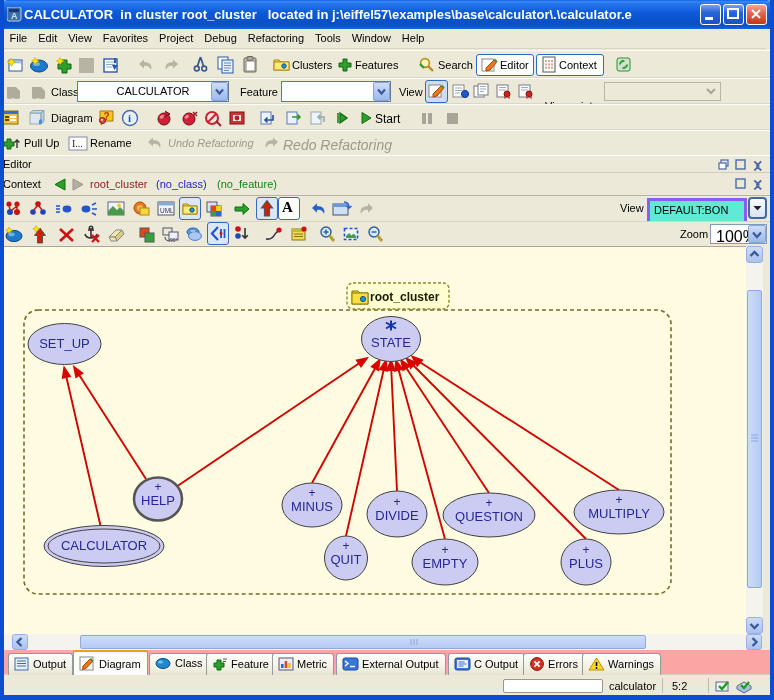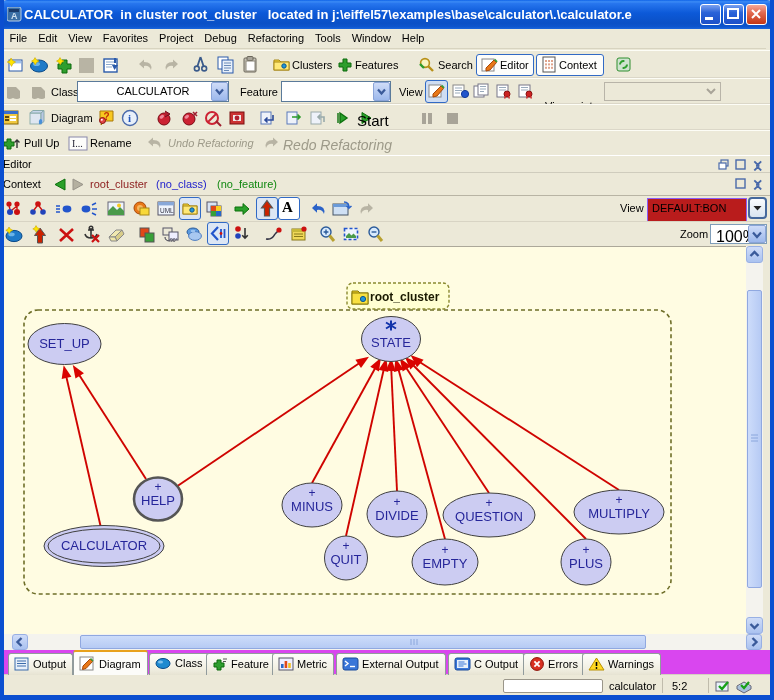--- a/index.html
+++ b/index.html
@@ -36,21 +36,21 @@
 #tb4 { top:130px; height:25px; border-top:1px solid #fdfdf6; }
 #edcap { top:155px; height:18px; border-top:1px solid #fff; border-bottom:1px solid #cfccbd;}
 #ctx { top:174px; height:20px; }
 #dtb1 { top:195px; height:26px; border-top:1px solid #b8b4a4; }
 #dtb2 { top:221px; height:25px; border-top:1px solid #d8d4c4; }
 
 #canvas { left:4px; top:246px; width:742px; height:388px; background:#fffce2; border-top:1px solid #aca899; }
 #vscroll { left:746px; top:246px; width:17px; height:388px; background:#f4f3ee; }
 #hscroll { left:4px; top:634px; width:742px; height:16px; background:#f4f3ee; }
 
-#tabs { left:4px; top:650px; width:766px; height:25px; background:#d946ef; border-bottom:1px solid #d4d0c0; }
+#tabs { left:4px; top:650px; width:766px; height:25px; background:#fca5a5; border-bottom:1px solid #d4d0c0; }
 #status { left:4px; top:676px; width:766px; height:19px; background:#ece9d8; }
 .tab { position:absolute; top:3px; height:22px; border:1px solid #919b9c; border-bottom:none;
   border-radius:3px 3px 0 0; background:linear-gradient(180deg,#fefefb 0%,#f1efe2 70%,#e6e3d2 100%);
   padding:3px 6px 0 5px; white-space:nowrap; }
 .tab.sel { top:0px; height:25px; background:#fcfcf9; border-top:2px solid #e8a11c; padding-top:4px; z-index:2; }
 .ticon { display:inline-block; vertical-align:-3px; }
 </style>
 </head>
 <body>
 <div class="abs" id="bL"></div>
@@ -276,21 +276,21 @@
   <svg class="ic" style="left:308px;top:4px" width="22" height="18">
       <rect x="3" y="3" width="10" height="12" fill="#eef2fa" stroke="#9aa"></rect>
       <path d="M13 11 v-5 h-6 m2.5-2.5 L7 6 l2.5 2.5" fill="none" stroke="#9aa" stroke-width="1.6" transform="translate(3,2)"></path>
     </svg>
   <svg class="ic" style="left:334px;top:4px" width="18" height="18">
       <path d="M4 4 v10 M6 4 l7 5 -7 5 Z" fill="#2aa02a" stroke="#0c700c" stroke-width="1.4"></path>
     </svg>
   <svg class="ic" style="left:358px;top:4px" width="16" height="18">
       <path d="M4 3.5 l9 5.5 -9 5.5 Z" fill="#2aa02a" stroke="#0c700c"></path>
     </svg>
-  <span class="lbl" style="left:357px;top:7px;font-size:15px">Start</span>
+  <span class="lbl" style="left:375px;top:7px;font-size:12px">Start</span>
   <svg class="ic" style="left:418px;top:4px" width="18" height="18">
       <rect x="4" y="4" width="4" height="11" fill="#a8a498"></rect>
       <rect x="10" y="4" width="4" height="11" fill="#a8a498"></rect>
     </svg>
   <svg class="ic" style="left:443px;top:4px" width="18" height="18">
       <rect x="4" y="4" width="11" height="11" fill="#a8a498"></rect>
     </svg>
 </div>
 <div class="abs bar" id="tb4">
   <svg class="ic" style="left:2px;top:4px" width="20" height="17">
@@ -409,21 +409,21 @@
     </svg>
   <svg class="ic" style="left:332px;top:4px" width="21" height="18">
       <rect x="1" y="4" width="15" height="11" fill="#cfe0f4" stroke="#456"></rect>
       <rect x="1" y="4" width="15" height="3" fill="#6a9ad8"></rect>
       <path d="M12 2 q5 0 5 6 l2.5-2 M17 8 l-2.5-2" fill="none" stroke="#2a62c8" stroke-width="1.6"></path>
     </svg>
   <svg class="ic" style="left:356px;top:4px" width="20" height="18">
       <path d="M5 14 q-2-8 7-8 l0-2.8 5 4.8 -5 4.8 0-2.8 q-5-1 -7 4 Z" fill="#b8b4a4"></path>
     </svg>
   <span class="lbl" style="left:620px;top:6px;font-size:11px">View</span>
-  <div class="abs" style="left:647px;top:2px;width:100px;height:36px;background:#b91c1c;border:1px solid #8b5cf6;">
+  <div class="abs" style="left:647px;top:2px;width:100px;height:36px;background:#5eead4;border:3px solid #8b5cf6;">
     <span class="lbl" style="left:4px;top:3px;font-size:11px">DEFAULT:BON</span>
   </div>
   <div class="abs" style="left:748px;top:1px;width:19px;height:22px;background:linear-gradient(180deg,#fafcfe,#d8e4f0);border:2px solid #44689c;border-radius:4px;">
     <svg width="15" height="18">
         <path d="M3.5 7 l4 4.5 4-4.5 Z" fill="#222"></path>
       </svg>
   </div>
 </div>
 <div class="abs bar" id="dtb2">
   <svg class="ic" style="left:4px;top:4px" width="20" height="17">

